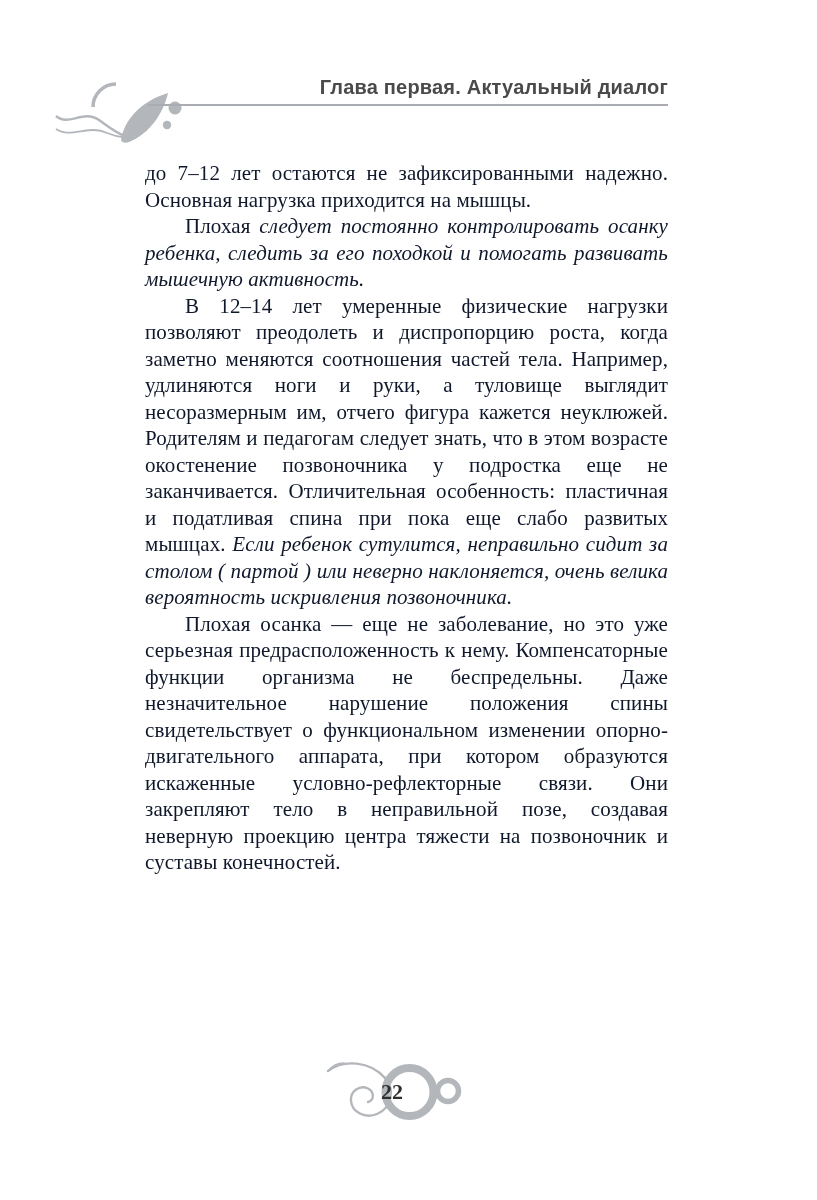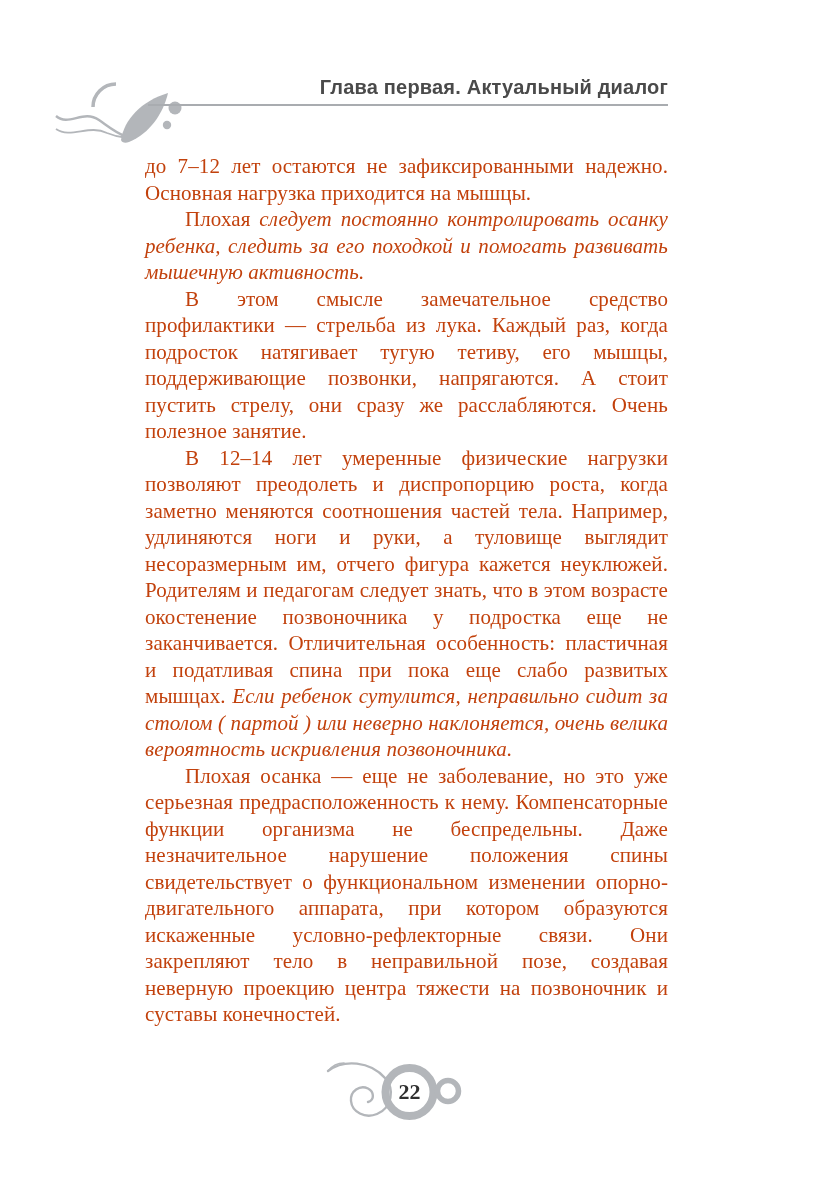--- a/index.html
+++ b/index.html
@@ -39,26 +39,26 @@
     position: absolute;
     left: 55px;
     top: 80px;
     width: 140px;
     height: 90px;
   }
   
   .body-text {
     position: absolute;
     left: 145px;
-    top: 153px;
+    top: 160px;
     width: 523px;
     font-size: 21px;
     line-height: 26.5px;
     letter-spacing: 0.1px;
-    color: #c2410c;
+    color: #0f172a;
     text-align: justify;
     hyphens: auto;
     -webkit-hyphens: auto;
   }
   .body-text p {
     margin: 0;
     text-indent: 40px;
   }
   .body-text p.continued {
     text-indent: 0;
@@ -71,21 +71,21 @@
     left: 322px;
     top: 1057px;
     width: 150px;
     height: 72px;
   }
   .page-number {
     position: absolute;
     left: 381px;
     top: 1079px;
     width: 57px;
-    text-align: center;
+    text-align: left;
     font-family: "Liberation Serif", "DejaVu Serif", serif;
     font-weight: 700;
     font-size: 22px;
     line-height: 26px;
     color: #2f2f2f;
   }
 </style>
 </head>
 <body>
 
@@ -103,21 +103,20 @@
       <circle cx="112" cy="45" r="4.2"></circle>
     </g>
   </svg>
 
   <div class="running-head">Глава первая. Актуальный диалог</div>
   <div class="header-rule"></div>
 
   <div class="body-text">
     <p class="continued">до 7–12 лет остаются не зафиксированными надежно. Основная нагрузка приходится на мышцы.</p>
     <p><span>Плохая </span><em>следует постоянно контролировать осанку ребенка, следить за его походкой и помогать развивать мышечную активность.</em></p>
-    <p>В этом смысле замечательное средство профилактики — стрельба из лука. Каждый раз, когда подросток натягивает тугую тетиву, его мышцы, поддерживающие позвонки, напрягаются. А стоит пустить стрелу, они сразу же расслабляются. Очень полезное занятие.</p>
     <p><span>В 12–14 лет умеренные физические нагрузки позволяют преодолеть и диспропорцию роста, когда заметно меняются соотношения частей тела. Например, удлиняются ноги и руки, а туловище выглядит несоразмерным им, отчего фигура кажется неуклюжей. Родителям и педагогам следует знать, что в этом возрасте окостенение позвоночника у подростка еще не заканчивается. Отличительная особенность: пластичная и податливая спина при пока еще слабо развитых мышцах. </span><em>Если ребенок сутулится, неправильно сидит за столом ( партой ) или неверно наклоняется, очень велика вероятность искривления позвоночника.</em></p>
     <p>Плохая осанка — еще не заболевание, но это уже серьезная предрасположенность к нему. Компенсаторные функции организма не беспредельны. Даже незначительное нарушение положения спины свидетельствует о функциональном изменении опорно-двигательного аппарата, при котором образуются искаженные условно-рефлекторные связи. Они закрепляют тело в неправильной позе, создавая неверную проекцию центра тяжести на позвоночник и суставы конечностей.</p>
   </div>
 
   <svg class="footer-ornament" viewBox="0 0 150 72" xmlns="http://www.w3.org/2000/svg" aria-hidden="true">
     <g fill="none" stroke="#b3b6ba">
       <path d="M6,14 C22,2 48,4 63,21 C73,32 70,51 55,57 C43,62 30,55 29,44 C28,34 38,27.5 46,31.5 C52,34.5 53,43 46,45" stroke-width="2.4" stroke-linecap="round"></path>
       <path d="M6,14 C10,9 16,6 22,6" stroke-width="1.6" stroke-linecap="round"></path>
       <circle cx="87.5" cy="35" r="24" stroke-width="8"></circle>
       <circle cx="126" cy="34" r="10.5" stroke-width="5.5"></circle>

